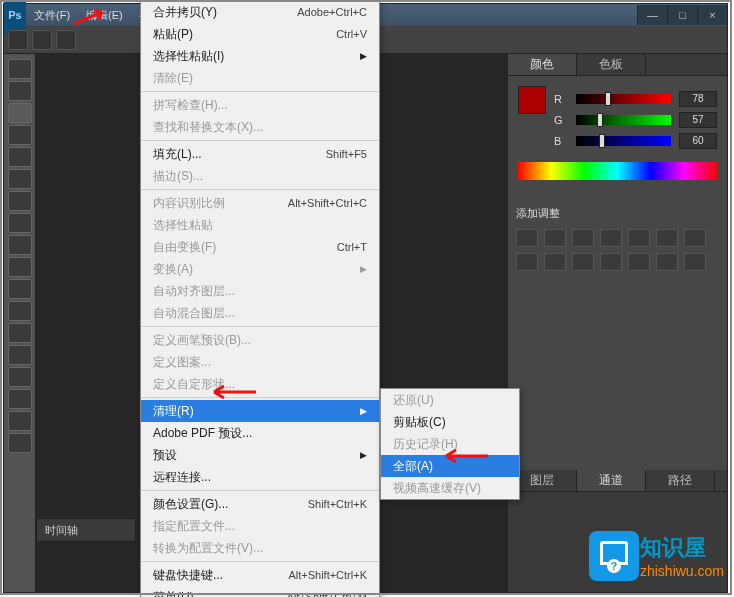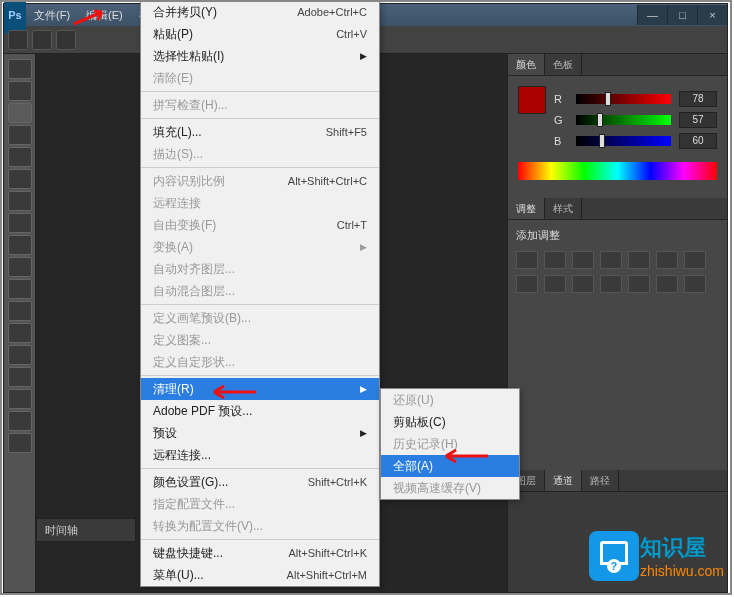--- a/index.html
+++ b/index.html
@@ -15,21 +15,21 @@
 .tool-icon { width: 20px; height: 20px; background: #333; border: 1px solid #555; border-radius: 2px; }
 .options-label { margin-left: 200px; }
 .main { display: flex; height: calc(100% - 50px); }
 .toolbox { width: 32px; background: #535353; border-right: 1px solid #222; display: flex; flex-direction: column; padding-top: 4px; }
 .tool { width: 24px; height: 20px; margin: 1px auto; background: #3a3a3a; border: 1px solid #666; border-radius: 2px; position: relative; }
 .tool.sel { background: #5a5a5a; }
 .canvas-area { flex: 1; background: #262626; position: relative; }
 .timeline-panel { position: absolute; left: 0; bottom: 50px; width: 100px; height: 24px; background: #3a3a3a; border: 1px solid #222; color: #ccc; font-size: 11px; display: flex; align-items: center; padding: 0 8px; }
 .right-panels { width: 220px; background: #474747; border-left: 1px solid #222; display: flex; flex-direction: column; }
 .panel-tabs { height: 22px; background: #3a3a3a; display: flex; border-bottom: 1px solid #222; }
-.ptab { padding: 0 8px; font-size: 10px; color: #bbb; display: flex; align-items: center; border-right: 1px solid #222; }
+.ptab { padding: 0 22px; font-size: 12px; color: #bbb; display: flex; align-items: center; border-right: 1px solid #222; }
 .ptab.active { background: #474747; color: #ddd; }
 .color-panel { padding: 10px; }
 .color-row { display: flex; align-items: center; margin: 5px 0; gap: 8px; }
 .color-swatch { width: 28px; height: 28px; border: 1px solid #222; background: #a00; }
 .ch-label { width: 14px; color: #ddd; font-size: 11px; }
 .slider { flex: 1; height: 10px; position: relative; }
 .slider.r { background: linear-gradient(to right, #000, #f00); }
 .slider.g { background: linear-gradient(to right, #000, #0f0); }
 .slider.b { background: linear-gradient(to right, #000, #00f); }
 .slider-handle { position: absolute; top: -2px; width: 6px; height: 14px; background: #ddd; border: 1px solid #222; }
@@ -142,24 +142,20 @@
               <div class="slider b">
                   <div class="slider-handle" style="left:24%"></div>
                 </div>
               <div class="val">60</div>
             </div>
           </div>
         </div>
         <div class="spectrum"></div>
       </div>
 
-      <div class="panel-tabs">
-        <div class="ptab active">调整</div>
-        <div class="ptab">样式</div>
-      </div>
       <div class="adjust-panel">
         <div>添加调整</div>
         <div class="adjust-icons">
           <div class="adj-icon"></div>
           <div class="adj-icon"></div>
           <div class="adj-icon"></div>
           <div class="adj-icon"></div>
           <div class="adj-icon"></div>
           <div class="adj-icon"></div>
           <div class="adj-icon"></div>
@@ -196,35 +192,38 @@
       <span>选择性粘贴(I)</span>
       <span class="dd-arrow">▶</span>
     </div>
     <div class="dd-item disabled">
       <span>清除(E)</span>
     </div>
     <div class="dd-sep"></div>
     <div class="dd-item disabled">
       <span>拼写检查(H)...</span>
     </div>
+    <div class="dd-item disabled">
+      <span>查找和替换文本(X)...</span>
+    </div>
     <div class="dd-sep"></div>
     <div class="dd-item">
       <span>填充(L)...</span>
       <span class="dd-shortcut">Shift+F5</span>
     </div>
     <div class="dd-item disabled">
       <span>描边(S)...</span>
     </div>
     <div class="dd-sep"></div>
     <div class="dd-item disabled">
       <span>内容识别比例</span>
       <span class="dd-shortcut">Alt+Shift+Ctrl+C</span>
     </div>
     <div class="dd-item disabled">
-      <span>远程连接</span>
+      <span>选择性粘贴</span>
     </div>
     <div class="dd-item disabled">
       <span>自由变换(F)</span>
       <span class="dd-shortcut">Ctrl+T</span>
     </div>
     <div class="dd-item disabled">
       <span>变换(A)</span>
       <span class="dd-arrow">▶</span>
     </div>
     <div class="dd-item disabled">

